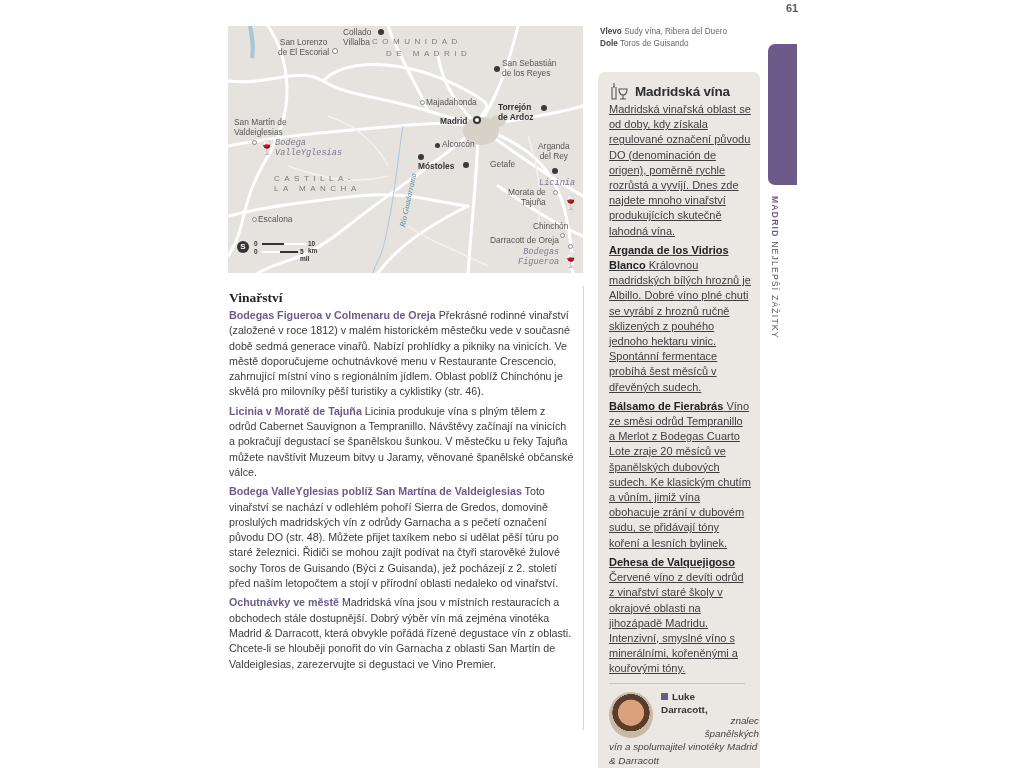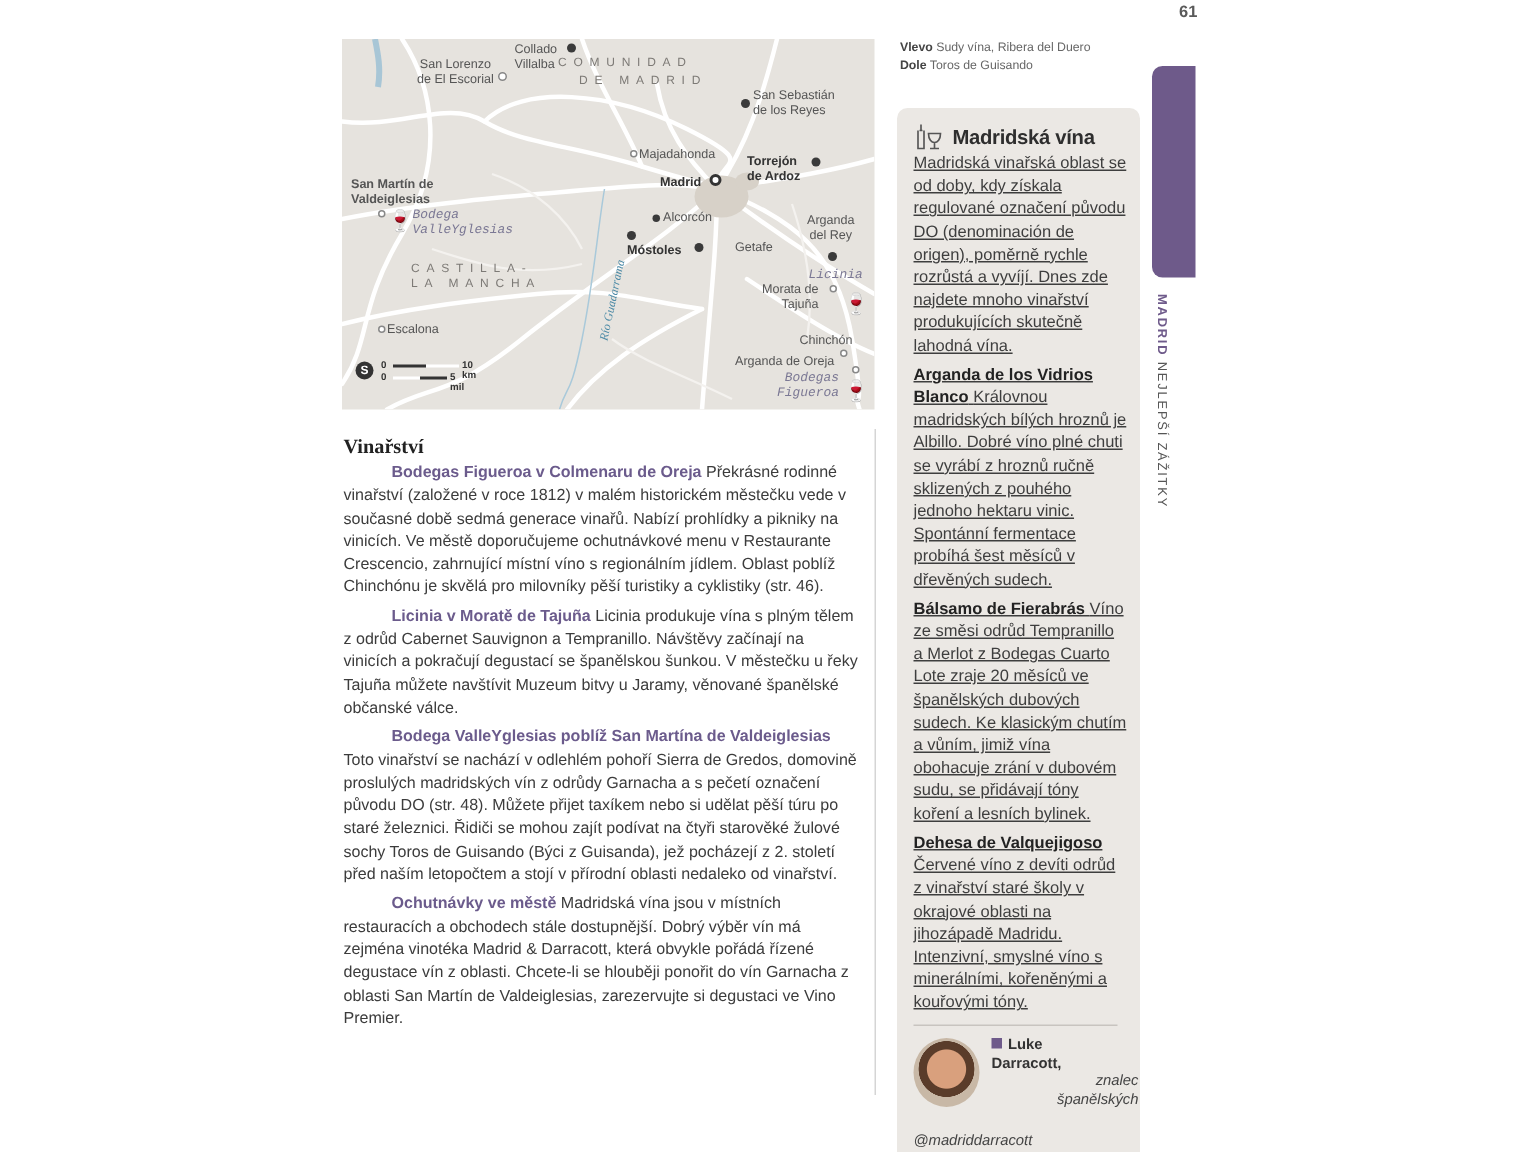--- a/index.html
+++ b/index.html
@@ -26,21 +26,21 @@
 
     
     .side-tab { position: absolute; left: 768px; top: 44px; width: 29px; height: 141px; background: #6e5a8a; border-radius: 7px 0 0 7px; }
     .side-vertical { position: absolute; left: 770px; top: 196px; writing-mode: vertical-rl; font-size: 8.6px; letter-spacing: 1.2px; color: #555; white-space: nowrap; }
     .side-vertical b { color: #6e5a8a; font-weight: bold; }
 
     
     .main-col { position: absolute; left: 229px; top: 289px; width: 345px; font-size: 10.7px; line-height: 15.3px; color: #3c3c3c; }
     .main-col h2 { font-family: "Liberation Serif", serif; font-weight: bold; font-size: 13.5px; color: #222; margin-bottom: 2px; line-height: 17px; }
     .main-col p { margin-bottom: 4px; text-align: left; }
-    .lead { color: #6b5b8c; font-weight: bold; margin-left: 32px; }
+    .lead { color: #6b5b8c; font-weight: bold; }
     .divider { position: absolute; left: 583px; top: 286px; width: 1px; height: 444px; background: #d5d5d5; }
 
     
     .box { position: absolute; left: 598px; top: 72px; width: 162px; height: 696px; background: #ebe8e4; border-radius: 7px 7px 0 0; padding: 9px 9px 0 11px; }
     .box-head { display: flex; align-items: center; gap: 6px; margin-bottom: 1px; }
     .box-icon { width: 20px; height: 20px; }
     .box-title { font-size: 13.5px; font-weight: bold; color: #2e2e2e; letter-spacing: -0.2px; }
     .box-text { font-size: 11px; line-height: 15.2px; color: #3e3e3e; text-decoration: underline; }
     .box-text p { margin-bottom: 4px; }
     .box-text .sub { font-weight: bold; color: #222; }
@@ -103,40 +103,40 @@
   <div class="map-label" style="left:274px;top:32px;white-space:pre;">San Sebastián
 de los Reyes</div>
   <div class="dot" style="left:266px;top:40px;"></div>
   <div class="map-label" style="left:198px;top:71px;">Majadahonda</div>
   <div class="dot open" style="left:192px;top:74px;width:5px;height:5px;"></div>
   <div class="map-label bold" style="left:270px;top:76px;white-space:pre;">Torrejón
 de Ardoz</div>
   <div class="dot" style="left:313px;top:79px;"></div>
   <div class="map-label bold" style="left:212px;top:90px;">Madrid</div>
   <div class="dot open" style="left:245px;top:90px;width:8px;height:8px;border:2px solid #333;"></div>
-  <div class="map-label" style="left:6px;top:91px;white-space:pre;font-weight:bold;">San Martín de
+  <div class="map-label" style="left:6px;top:91px;white-space:pre;">San Martín de
 Valdeiglesias</div>
   <div class="dot open" style="left:24px;top:114px;width:5px;height:5px;"></div>
   <div class="map-label" style="left:214px;top:113px;">Alcorcón</div>
   <div class="dot" style="left:207px;top:117px;width:5px;height:5px;"></div>
   <div class="map-label" style="left:310px;top:115px;text-align:center;white-space:pre;">Arganda
 del Rey</div>
   <div class="dot" style="left:324px;top:142px;"></div>
   <div class="map-label bold" style="left:190px;top:135px;">Móstoles</div>
   <div class="dot" style="left:190px;top:128px;"></div>
   <div class="map-label" style="left:242px;top:133px;padding-left:20px;">Getafe</div>
   <div class="dot" style="left:235px;top:136px;"></div>
   <div class="map-label" style="left:280px;top:161px;text-align:right;white-space:pre;">Morata de
 Tajuña</div>
   <div class="dot open" style="left:325px;top:164px;width:5px;height:5px;"></div>
   <div class="map-label" style="left:30px;top:188px;">Escalona</div>
   <div class="dot open" style="left:24px;top:191px;width:5px;height:5px;"></div>
   <div class="map-label" style="left:305px;top:195px;">Chinchón</div>
   <div class="dot open" style="left:332px;top:207px;width:5px;height:5px;"></div>
-  <div class="map-label" style="left:262px;top:209px;">Arganda de Oreja</div>
+  <div class="map-label" style="left:262px;top:209px;">Darracott de Oreja</div>
   <div class="dot open" style="left:340px;top:218px;width:5px;height:5px;"></div>
 
   <div class="map-label winery" style="left:47px;top:112px;white-space:pre;">Bodega
 ValleYglesias</div>
   <div style="position:absolute;left:30px;top:113px;font-size:14px;color:#7b7894;">🍷</div>
   <div class="map-label winery" style="left:311px;top:152px;">Licinia</div>
   <div style="position:absolute;left:334px;top:168px;font-size:14px;">🍷</div>
   <div class="map-label winery" style="left:290px;top:221px;text-align:right;white-space:pre;">Bodegas
 Figueroa</div>
   <div style="position:absolute;left:334px;top:226px;font-size:14px;">🍷</div>
@@ -192,17 +192,17 @@
   <div class="box-sep"></div>
   <div class="author">
     <div class="avatar"></div>
     <div class="author-name">
       <span class="sq"></span><span>Luke</span><br>
       <span>Darracott,</span>
     </div>
     <div class="author-role">
       <span class="indent">znalec</span>
       <span class="indent">španělských</span>
-      <br>
+      <span>vín a spolumajitel vinotéky Madrid &amp; Darracott</span><br>
       <span>@madriddarracott</span>
     </div>
   </div>
 </div>
 
 </body></html>

